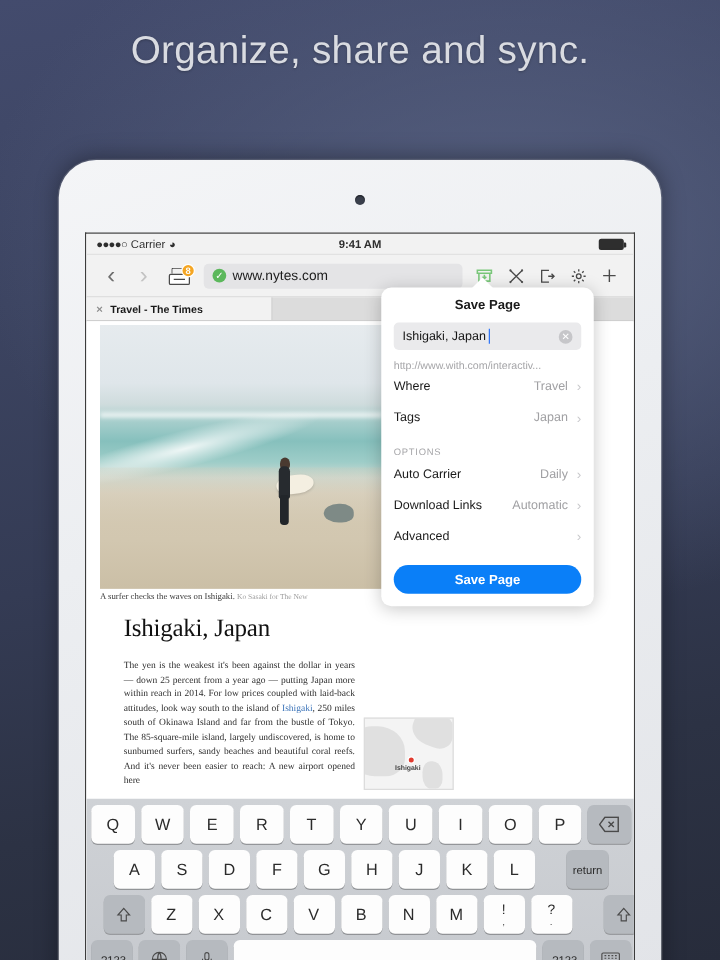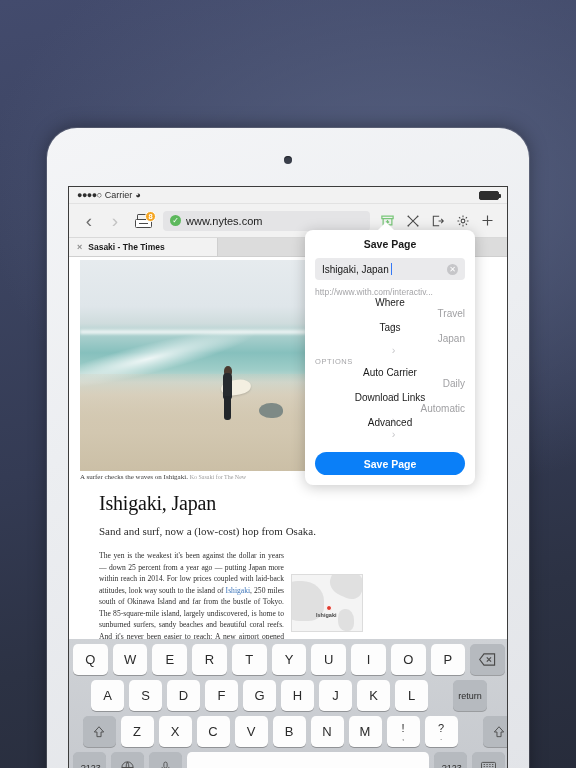--- a/index.html
+++ b/index.html
@@ -281,21 +281,21 @@
     background: #c6c6c9; color: #fff; font-size: 8px; line-height: 11px;
     text-align: center;
   }
   .pop-url {
     margin: 7px 10px 0; font-size: 8.5px; color: #a5a5a8;
     overflow: hidden; white-space: nowrap;
   }
   .pop-row {
     display: flex; align-items: center;
     margin: 0 10px; height: 25px;
-    font-size: 10px; color: #1a1a1a; flex-direction: column;
+    font-size: 10px; color: #1a1a1a;
   }
   .pop-row .rowval { margin-left: auto; color: #a0a0a3; font-size: 10px; }
   .pop-row .chev { margin-left: 7px; color: #c8c8cb; font-size: 11px; }
   .pop-section {
     margin: 10px 10px 1px; font-size: 7.5px; color: #a5a5a8;
     letter-spacing: 0.6px;
   }
   .save-btn {
     margin: 10px 10px 0; height: 23px; border-radius: 12px;
     background: #0a7ff8; color: #fff;
@@ -325,33 +325,35 @@
   .key.dual { flex-direction: column; gap: 0; line-height: 9px; padding-top: 3px; }
   .key.dual .top { font-size: 11px; }
   .key.dual .bot { font-size: 8px; color: #4a4a4a; }
   .krow.r2 { padding: 0 18px; }
   .krow.r4 { margin-bottom: 0; }
 </style>
 </head>
 <body>
 
 <div class="headline">
+  <div>Organize, share and sync.</div>
 </div>
 
 <div class="ipad">
   <div class="ipad-camera"></div>
 
   <div class="screen">
 
     <div class="statusbar">
       <div class="sb-left">
         <span class="dots">●●●●○</span>
         <span>Carrier</span>
         <span class="wifi-ico">◕</span>
       </div>
+      <div class="sb-time">9:41 AM</div>
       <div class="sb-right">
         <span class="battery"></span>
       </div>
     </div>
 
     <div class="toolbar">
       <div class="nav-btn">‹</div>
       <div class="nav-btn disabled">›</div>
       <div class="tray-wrap">
         <div class="tray-ico">
@@ -397,21 +399,21 @@
           <svg width="15" height="15" viewBox="0 0 24 24" stroke="currentColor" stroke-width="1.8">
             <path d="M12 4v16M4 12h16"></path>
           </svg>
         </div>
       </div>
     </div>
 
     <div class="tabbar">
       <div class="tab active">
         <span class="tab-close">×</span>
-        <span>Sasaki - The Times</span>
+        <span>Travel - The Times</span>
       </div>
       <div class="tab-filler"></div>
     </div>
 
     <div class="page">
 
       <div class="photo">
         <div class="surf-line"></div>
         <div class="foam"></div>
         <div class="sand-tex"></div>
@@ -424,21 +426,20 @@
         </div>
       </div>
 
       <div class="caption">
         <span>A surfer checks the waves on Ishigaki.</span>
         <span class="credit">Ko Sasaki for The New</span>
       </div>
 
       <div class="article">
         <h1 class="art-title">Ishigaki, Japan</h1>
-        <div class="art-sub">Sand and surf, now a (low-cost) hop from Osaka.</div>
         <div class="art-body"><span>The yen is the weakest it's been against the dollar in years — down 25 percent from a year ago — putting Japan more within reach in 2014. For low prices coupled with laid-back attitudes, look way south to the island of </span><a href="#">Ishigaki</a><span>, 250 miles south of Okinawa Island and far from the bustle of Tokyo. The 85-square-mile island, largely undiscovered, is home to sunburned surfers, sandy beaches and beautiful coral reefs. And it's never been easier to reach: A new airport opened here</span></div>
       </div>
 
       <div class="mapbox">
         <div class="land l1"></div>
         <div class="land l2"></div>
         <div class="land l3"></div>
         <div class="dot"></div>
         <div class="dotlabel">Ishigaki</div>
       </div>

